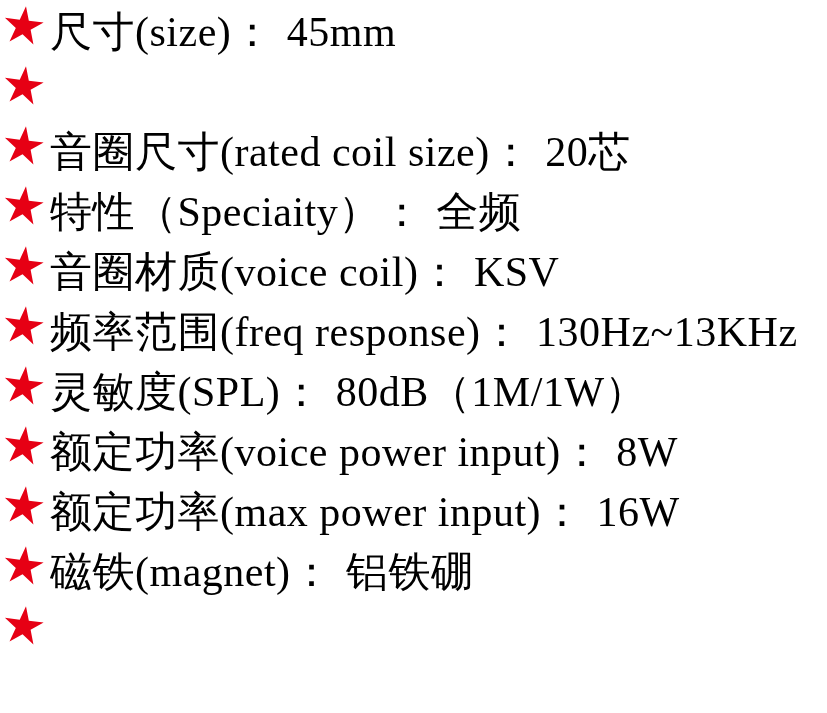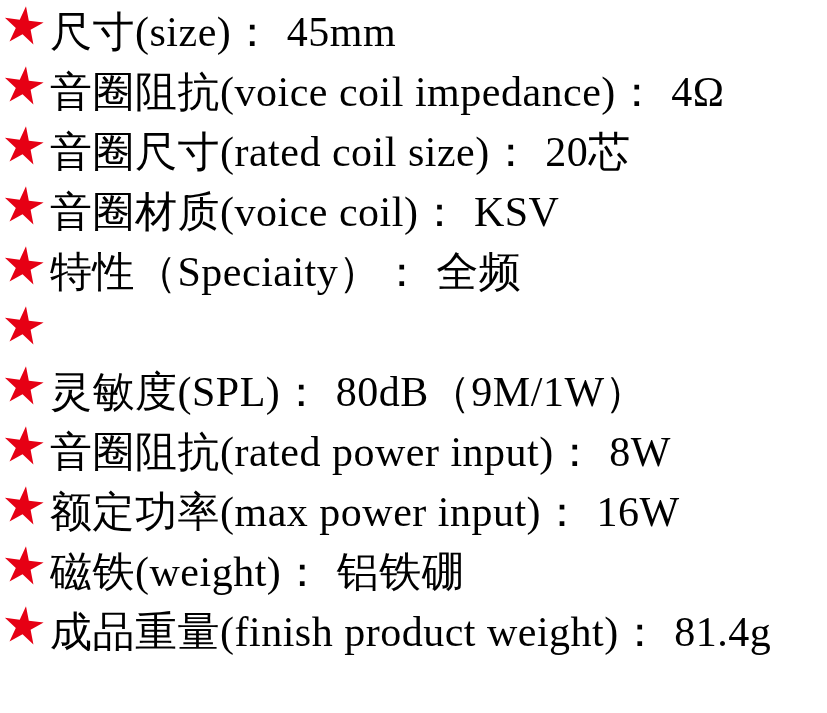--- a/index.html
+++ b/index.html
@@ -55,95 +55,94 @@
     </span>
     <span class="spec-text"><span class="spec-label">尺寸(size)</span><span class="spec-colon">：</span><span class="spec-value">45mm</span></span>
   </div>
 
   <div class="spec-row">
     <span class="star-wrap">
       <svg class="star-svg" viewBox="0 0 100 100" aria-hidden="true">
         <polygon points="50,0 61.2,34.5 97.6,34.5 68.2,55.9 79.4,90.5 50,69.1 20.6,90.5 31.8,55.9 2.4,34.5 38.8,34.5"></polygon>
       </svg>
     </span>
-    <span class="spec-text"><span class="spec-label">音圈阻抗(voice coil impedance)</span><span class="spec-colon">：</span><span class="spec-value">4Ω</span></span>
   </div>
 
   <div class="spec-row">
     <span class="star-wrap">
       <svg class="star-svg" viewBox="0 0 100 100" aria-hidden="true">
         <polygon points="50,0 61.2,34.5 97.6,34.5 68.2,55.9 79.4,90.5 50,69.1 20.6,90.5 31.8,55.9 2.4,34.5 38.8,34.5"></polygon>
       </svg>
     </span>
     <span class="spec-text"><span class="spec-label">音圈尺寸(rated coil size)</span><span class="spec-colon">：</span><span class="spec-value">20芯</span></span>
   </div>
 
   <div class="spec-row">
     <span class="star-wrap">
       <svg class="star-svg" viewBox="0 0 100 100" aria-hidden="true">
         <polygon points="50,0 61.2,34.5 97.6,34.5 68.2,55.9 79.4,90.5 50,69.1 20.6,90.5 31.8,55.9 2.4,34.5 38.8,34.5"></polygon>
       </svg>
     </span>
+    <span class="spec-text"><span class="spec-label">特性（Speciaity）</span><span class="spec-colon">：</span><span class="spec-value">全频</span></span>
+  </div>
+
+  <div class="spec-row">
+    <span class="star-wrap">
+      <svg class="star-svg" viewBox="0 0 100 100" aria-hidden="true">
+        <polygon points="50,0 61.2,34.5 97.6,34.5 68.2,55.9 79.4,90.5 50,69.1 20.6,90.5 31.8,55.9 2.4,34.5 38.8,34.5"></polygon>
+      </svg>
+    </span>
     <span class="spec-text"><span class="spec-label">音圈材质(voice coil)</span><span class="spec-colon">：</span><span class="spec-value">KSV</span></span>
   </div>
 
   <div class="spec-row">
     <span class="star-wrap">
       <svg class="star-svg" viewBox="0 0 100 100" aria-hidden="true">
         <polygon points="50,0 61.2,34.5 97.6,34.5 68.2,55.9 79.4,90.5 50,69.1 20.6,90.5 31.8,55.9 2.4,34.5 38.8,34.5"></polygon>
       </svg>
     </span>
-    <span class="spec-text"><span class="spec-label">特性（Speciaity）</span><span class="spec-colon">：</span><span class="spec-value">全频</span></span>
+    <span class="spec-text"><span class="spec-label">频率范围(freq response)</span><span class="spec-colon">：</span><span class="spec-value">130Hz~13KHz</span></span>
   </div>
 
   <div class="spec-row">
     <span class="star-wrap">
       <svg class="star-svg" viewBox="0 0 100 100" aria-hidden="true">
         <polygon points="50,0 61.2,34.5 97.6,34.5 68.2,55.9 79.4,90.5 50,69.1 20.6,90.5 31.8,55.9 2.4,34.5 38.8,34.5"></polygon>
       </svg>
     </span>
+    <span class="spec-text"><span class="spec-label">灵敏度(SPL)</span><span class="spec-colon">：</span><span class="spec-value">80dB（1M/1W）</span></span>
   </div>
 
   <div class="spec-row">
     <span class="star-wrap">
       <svg class="star-svg" viewBox="0 0 100 100" aria-hidden="true">
         <polygon points="50,0 61.2,34.5 97.6,34.5 68.2,55.9 79.4,90.5 50,69.1 20.6,90.5 31.8,55.9 2.4,34.5 38.8,34.5"></polygon>
       </svg>
     </span>
-    <span class="spec-text"><span class="spec-label">灵敏度(SPL)</span><span class="spec-colon">：</span><span class="spec-value">80dB（9M/1W）</span></span>
-  </div>
-
-  <div class="spec-row">
-    <span class="star-wrap">
-      <svg class="star-svg" viewBox="0 0 100 100" aria-hidden="true">
-        <polygon points="50,0 61.2,34.5 97.6,34.5 68.2,55.9 79.4,90.5 50,69.1 20.6,90.5 31.8,55.9 2.4,34.5 38.8,34.5"></polygon>
-      </svg>
-    </span>
-    <span class="spec-text"><span class="spec-label">音圈阻抗(rated power input)</span><span class="spec-colon">：</span><span class="spec-value">8W</span></span>
+    <span class="spec-text"><span class="spec-label">额定功率(voice power input)</span><span class="spec-colon">：</span><span class="spec-value">8W</span></span>
   </div>
 
   <div class="spec-row">
     <span class="star-wrap">
       <svg class="star-svg" viewBox="0 0 100 100" aria-hidden="true">
         <polygon points="50,0 61.2,34.5 97.6,34.5 68.2,55.9 79.4,90.5 50,69.1 20.6,90.5 31.8,55.9 2.4,34.5 38.8,34.5"></polygon>
       </svg>
     </span>
     <span class="spec-text"><span class="spec-label">额定功率(max power input)</span><span class="spec-colon">：</span><span class="spec-value">16W</span></span>
   </div>
 
   <div class="spec-row">
     <span class="star-wrap">
       <svg class="star-svg" viewBox="0 0 100 100" aria-hidden="true">
         <polygon points="50,0 61.2,34.5 97.6,34.5 68.2,55.9 79.4,90.5 50,69.1 20.6,90.5 31.8,55.9 2.4,34.5 38.8,34.5"></polygon>
       </svg>
     </span>
-    <span class="spec-text"><span class="spec-label">磁铁(weight)</span><span class="spec-colon">：</span><span class="spec-value">铝铁硼</span></span>
+    <span class="spec-text"><span class="spec-label">磁铁(magnet)</span><span class="spec-colon">：</span><span class="spec-value">铝铁硼</span></span>
   </div>
 
   <div class="spec-row">
     <span class="star-wrap">
       <svg class="star-svg" viewBox="0 0 100 100" aria-hidden="true">
         <polygon points="50,0 61.2,34.5 97.6,34.5 68.2,55.9 79.4,90.5 50,69.1 20.6,90.5 31.8,55.9 2.4,34.5 38.8,34.5"></polygon>
       </svg>
     </span>
-    <span class="spec-text"><span class="spec-label">成品重量(finish product weight)</span><span class="spec-colon">：</span><span class="spec-value">81.4g</span></span>
   </div>
 </div>
 
 </body></html>

